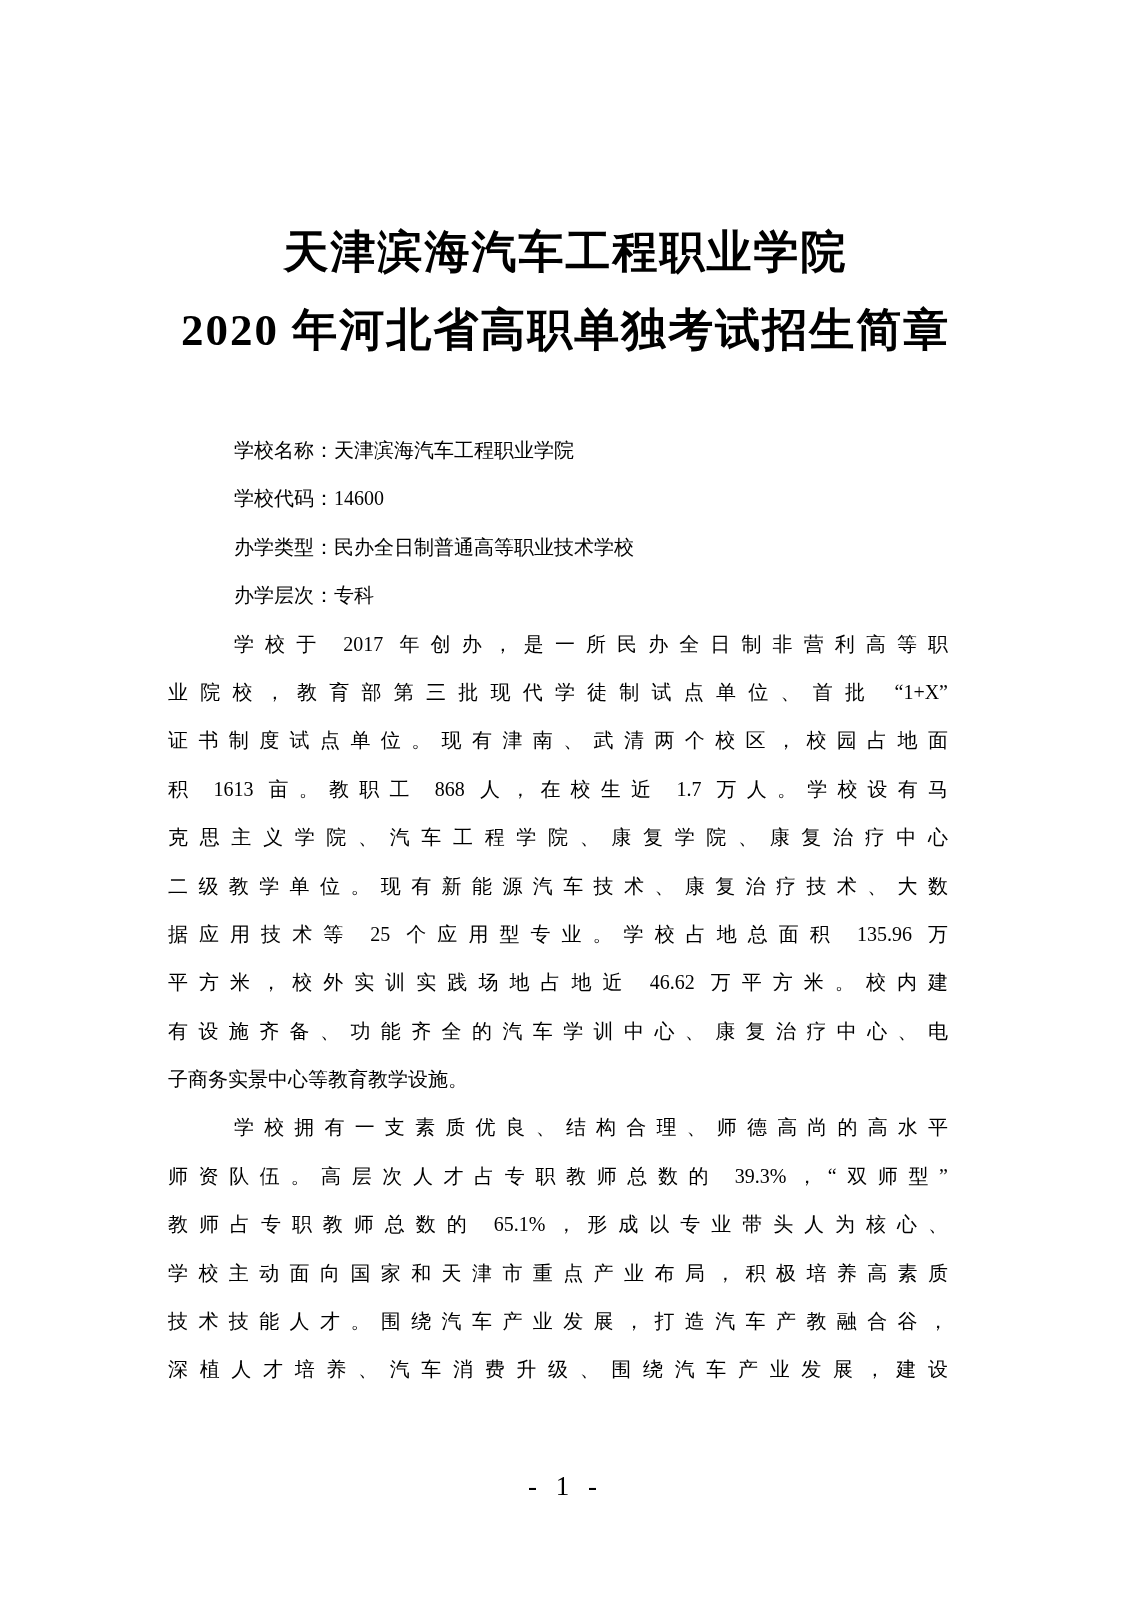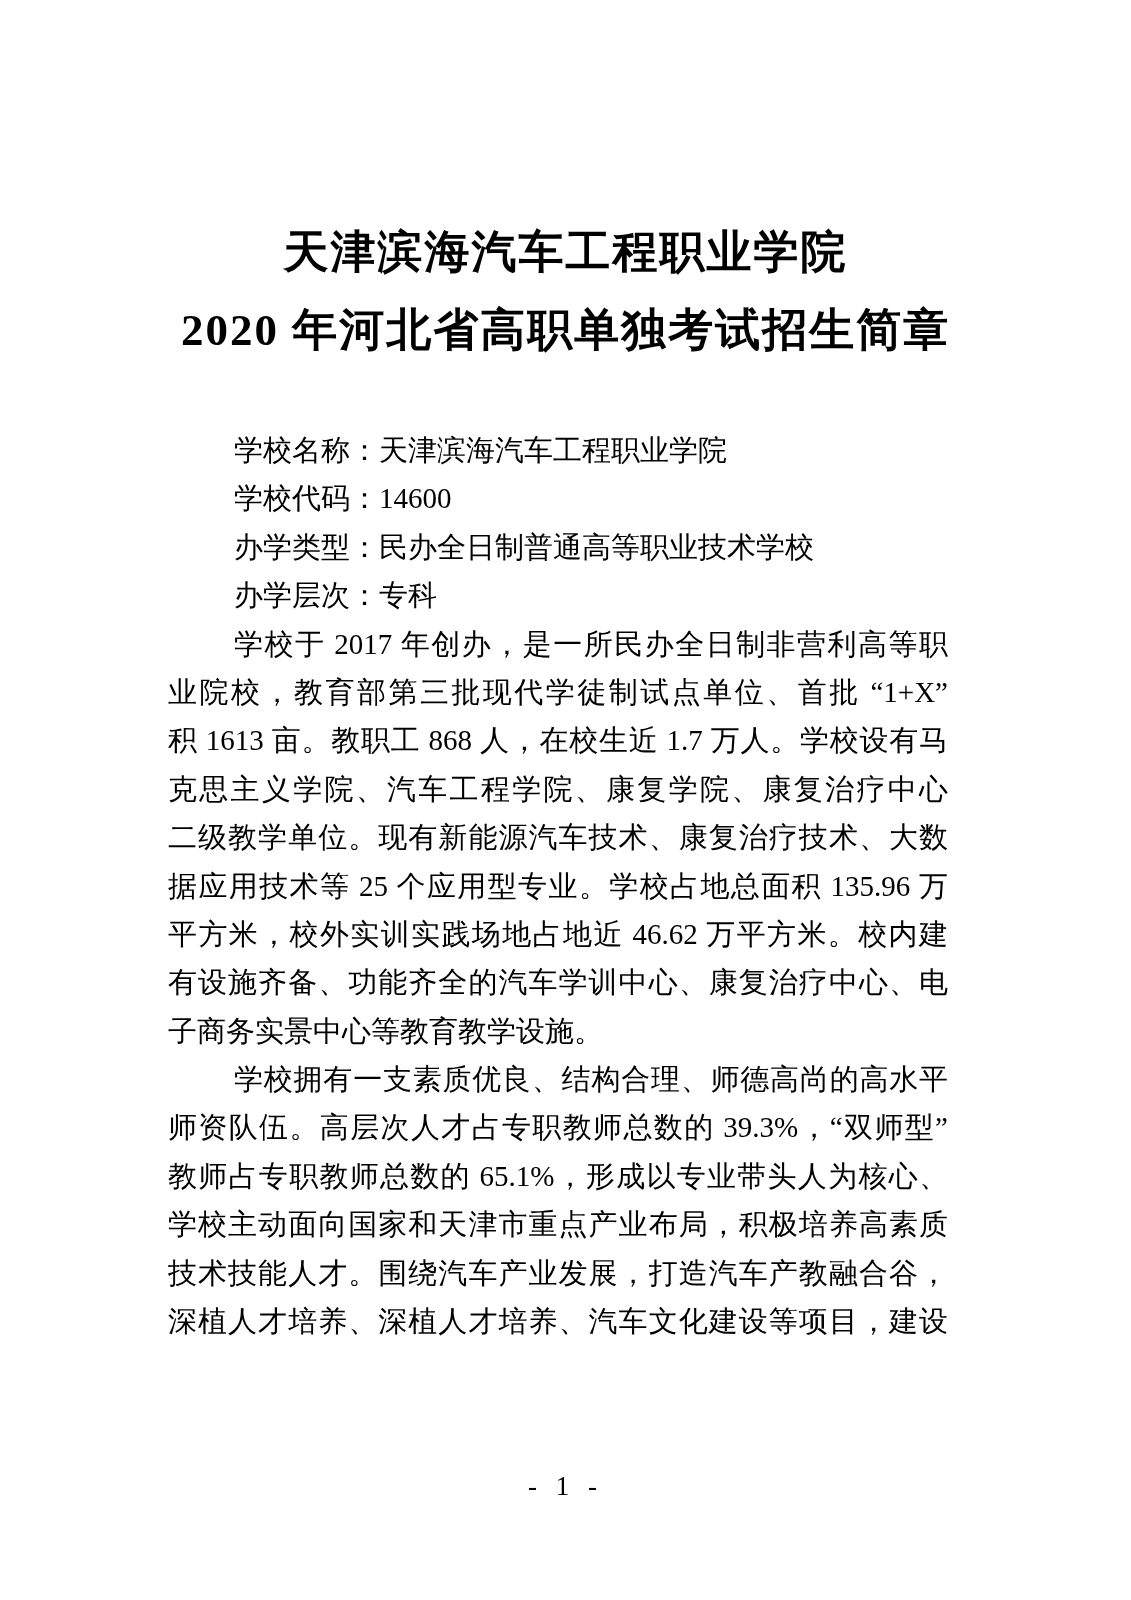--- a/index.html
+++ b/index.html
@@ -25,21 +25,21 @@
     font-size: 45px;
     font-weight: bold;
     line-height: 78px;
     letter-spacing: 2px;
     white-space: nowrap;
   }
   .body-block {
     margin-top: 57px;
     margin-left: 168px;
     width: 780px;
-    font-size: 29px;
+    font-size: 20px;
     line-height: 48.4px;
   }
   .line {
     height: 48.4px;
     overflow: hidden;
     text-align: left;
     white-space: nowrap;
   }
   .line.justify {
     text-align: justify;
@@ -70,30 +70,31 @@
     <div class="title-line">2020 年河北省高职单独考试招生简章</div>
   </div>
 
   <div class="body-block">
       <div class="line indent">学校名称：天津滨海汽车工程职业学院</div>
       <div class="line indent">学校代码：14600</div>
       <div class="line indent">办学类型：民办全日制普通高等职业技术学校</div>
       <div class="line indent">办学层次：专科</div>
       <div class="line indent justify">学校于 2017 年创办，是一所民办全日制非营利高等职</div>
       <div class="line justify">业院校，教育部第三批现代学徒制试点单位、首批 “1+X”</div>
+      <div class="line justify">证书制度试点单位。现有津南、武清两个校区，校园占地面</div>
       <div class="line justify">积 1613 亩。教职工 868 人，在校生近 1.7 万人。学校设有马</div>
       <div class="line justify">克思主义学院、汽车工程学院、康复学院、康复治疗中心</div>
       <div class="line justify">二级教学单位。现有新能源汽车技术、康复治疗技术、大数</div>
       <div class="line justify">据应用技术等 25 个应用型专业。学校占地总面积 135.96 万</div>
       <div class="line justify">平方米，校外实训实践场地占地近 46.62 万平方米。校内建</div>
       <div class="line justify">有设施齐备、功能齐全的汽车学训中心、康复治疗中心、电</div>
       <div class="line">子商务实景中心等教育教学设施。</div>
       <div class="line indent justify">学校拥有一支素质优良、结构合理、师德高尚的高水平</div>
       <div class="line justify">师资队伍。高层次人才占专职教师总数的 39.3%，“双师型”</div>
       <div class="line justify">教师占专职教师总数的 65.1%，形成以专业带头人为核心、</div>
       <div class="line justify">学校主动面向国家和天津市重点产业布局，积极培养高素质</div>
       <div class="line justify">技术技能人才。围绕汽车产业发展，打造汽车产教融合谷，</div>
-      <div class="line justify">深植人才培养、深植人才培养、汽车文化建设等项目，建设</div>
+      <div class="line justify">深植人才培养、汽车消费升级、围绕汽车产业发展，建设</div>
     </div>
 
   <div class="footer">- 1 -</div>
 
 </div>
 
 </body></html>

